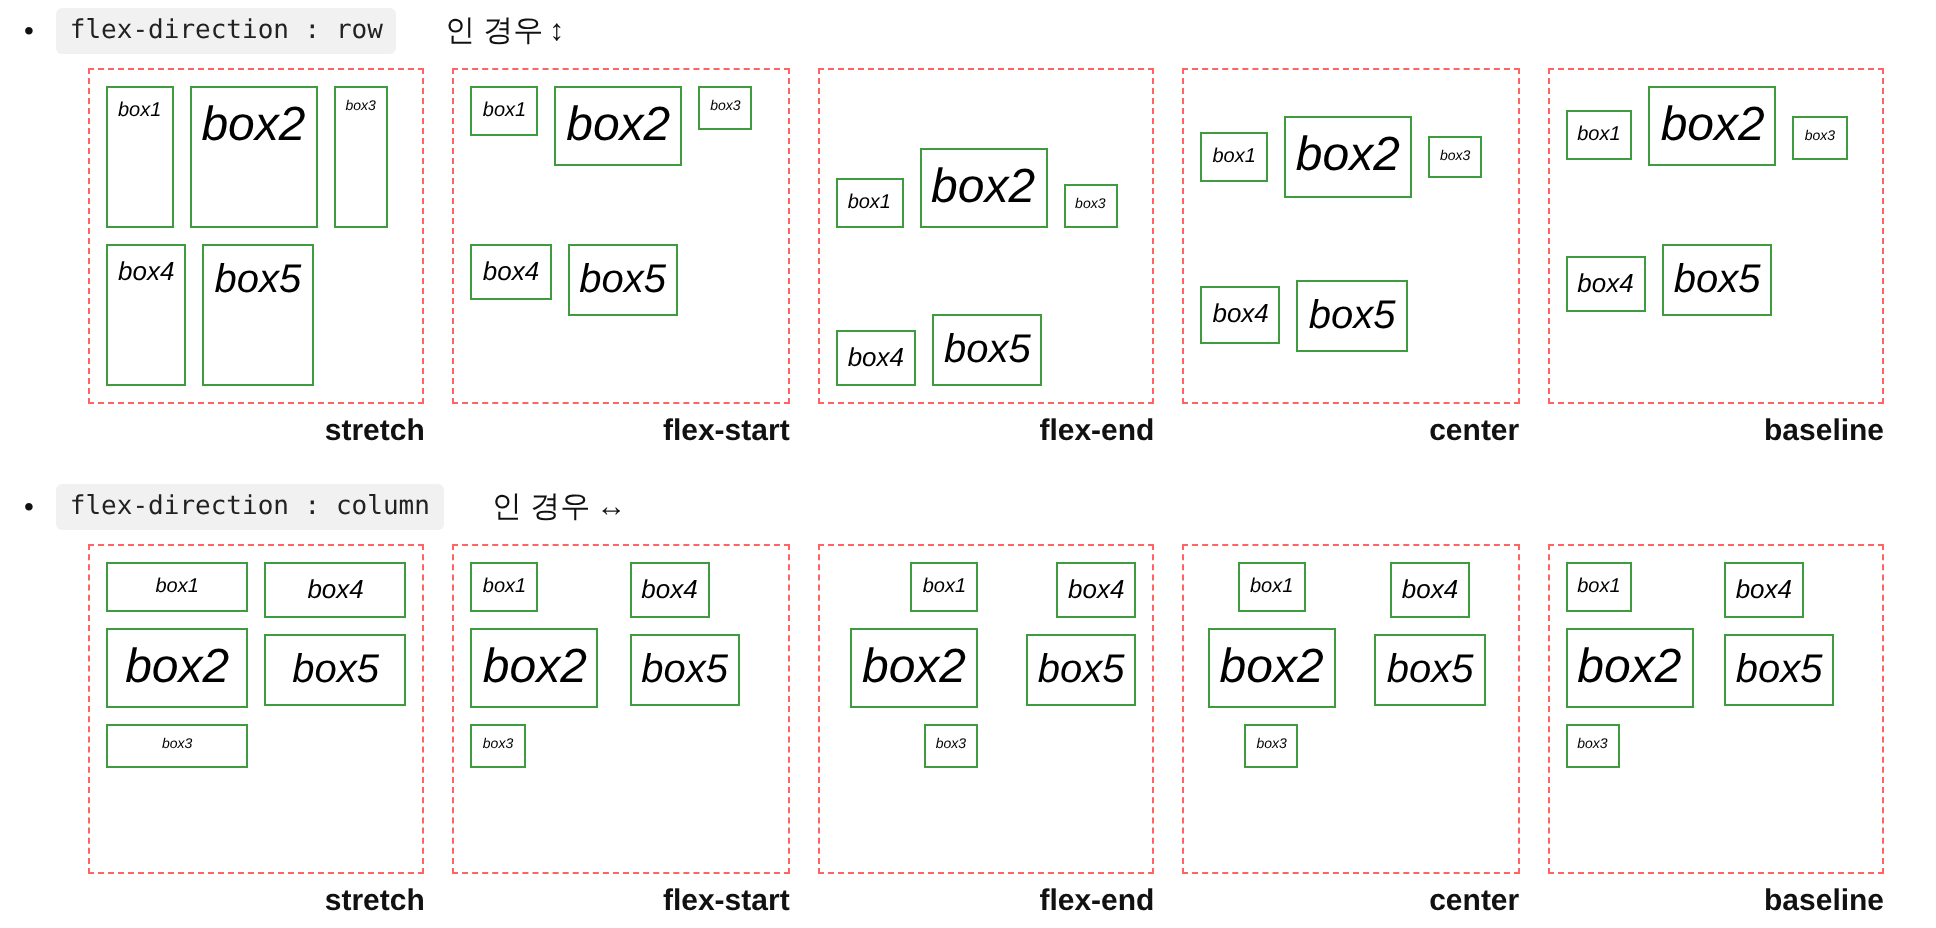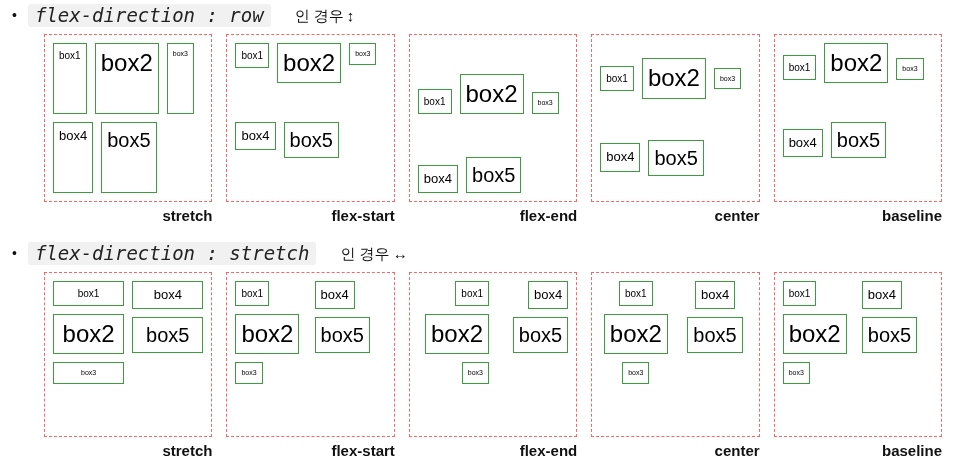--- a/index.html
+++ b/index.html
@@ -5,32 +5,32 @@
   html,body{margin:0;padding:0;}
   body{
     width:968px;height:464px;overflow:hidden;background:#ffffff;
     font-family:"Liberation Sans",sans-serif;color:#111;
   }
   
   .hdr{display:flex;align-items:center;margin:4px 0 7px 10px;font-size:15px;line-height:19px;}
   .bullet{font-size:14px;margin-right:11px;margin-left:2px;}
   .code{
     font-family:"DejaVu Sans Mono","Liberation Mono",monospace;
-    font-size:19px;background:#f1f1f1;border-radius:3px;padding:2px 7px;color:#222;font-style:italic;
+    font-size:13px;background:#f1f1f1;border-radius:3px;padding:2px 7px;color:#222;
   }
   .ktext{margin-left:24px;}
   .arrow{margin-left:3px;font-size:15px;}
   
   .prow{display:flex;gap:14px;padding:0 26px 0 44px;}
   .pwrap{flex:1;min-width:0;}
   .panel{
     box-sizing:border-box;height:168px;border:1px dashed #ff6464;background:#fff;
     padding:4px;display:flex;flex-direction:column;
   }
-  .panel .line{flex:1;display:flex;align-items:flex-start;min-height:0;min-width:0;}
+  .panel .line{flex:1;display:flex;align-items:flex-start;min-height:0;min-width:0;font-style:italic;}
   .panel.col{height:165px;flex-direction:row;}
   .panel.col .line{flex-direction:column;}
   .bx{
     box-sizing:border-box;border:1px solid #3e9b3e;background:#fff;margin:4px;
     padding:6px 5px;text-align:center;line-height:1.1;color:#000;white-space:nowrap;
   }
   .b1{font-size:10px;}
   .b2{font-size:24px;}
   .b3{font-size:7px;}
   .b4{font-size:13px;}
@@ -115,21 +115,21 @@
           <div class="bx b4">box4</div>
           <div class="bx b5">box5</div>
         </div>
       </div>
       <div class="plabel">baseline</div>
     </div>
   </div>
 
 <div class="hdr" style="margin-top:9px;">
   <span class="bullet">•</span>
-  <code class="code">flex-direction : stretch</code>
+  <code class="code">flex-direction : column</code>
   <span class="ktext">인 경우</span>
   <span class="arrow">↔</span>
 </div>
 
 <div class="prow">
     <div class="pwrap">
       <div class="panel col">
         <div class="line" style="align-items: stretch;">
           <div class="bx b1">box1</div>
           <div class="bx b2">box2</div>

